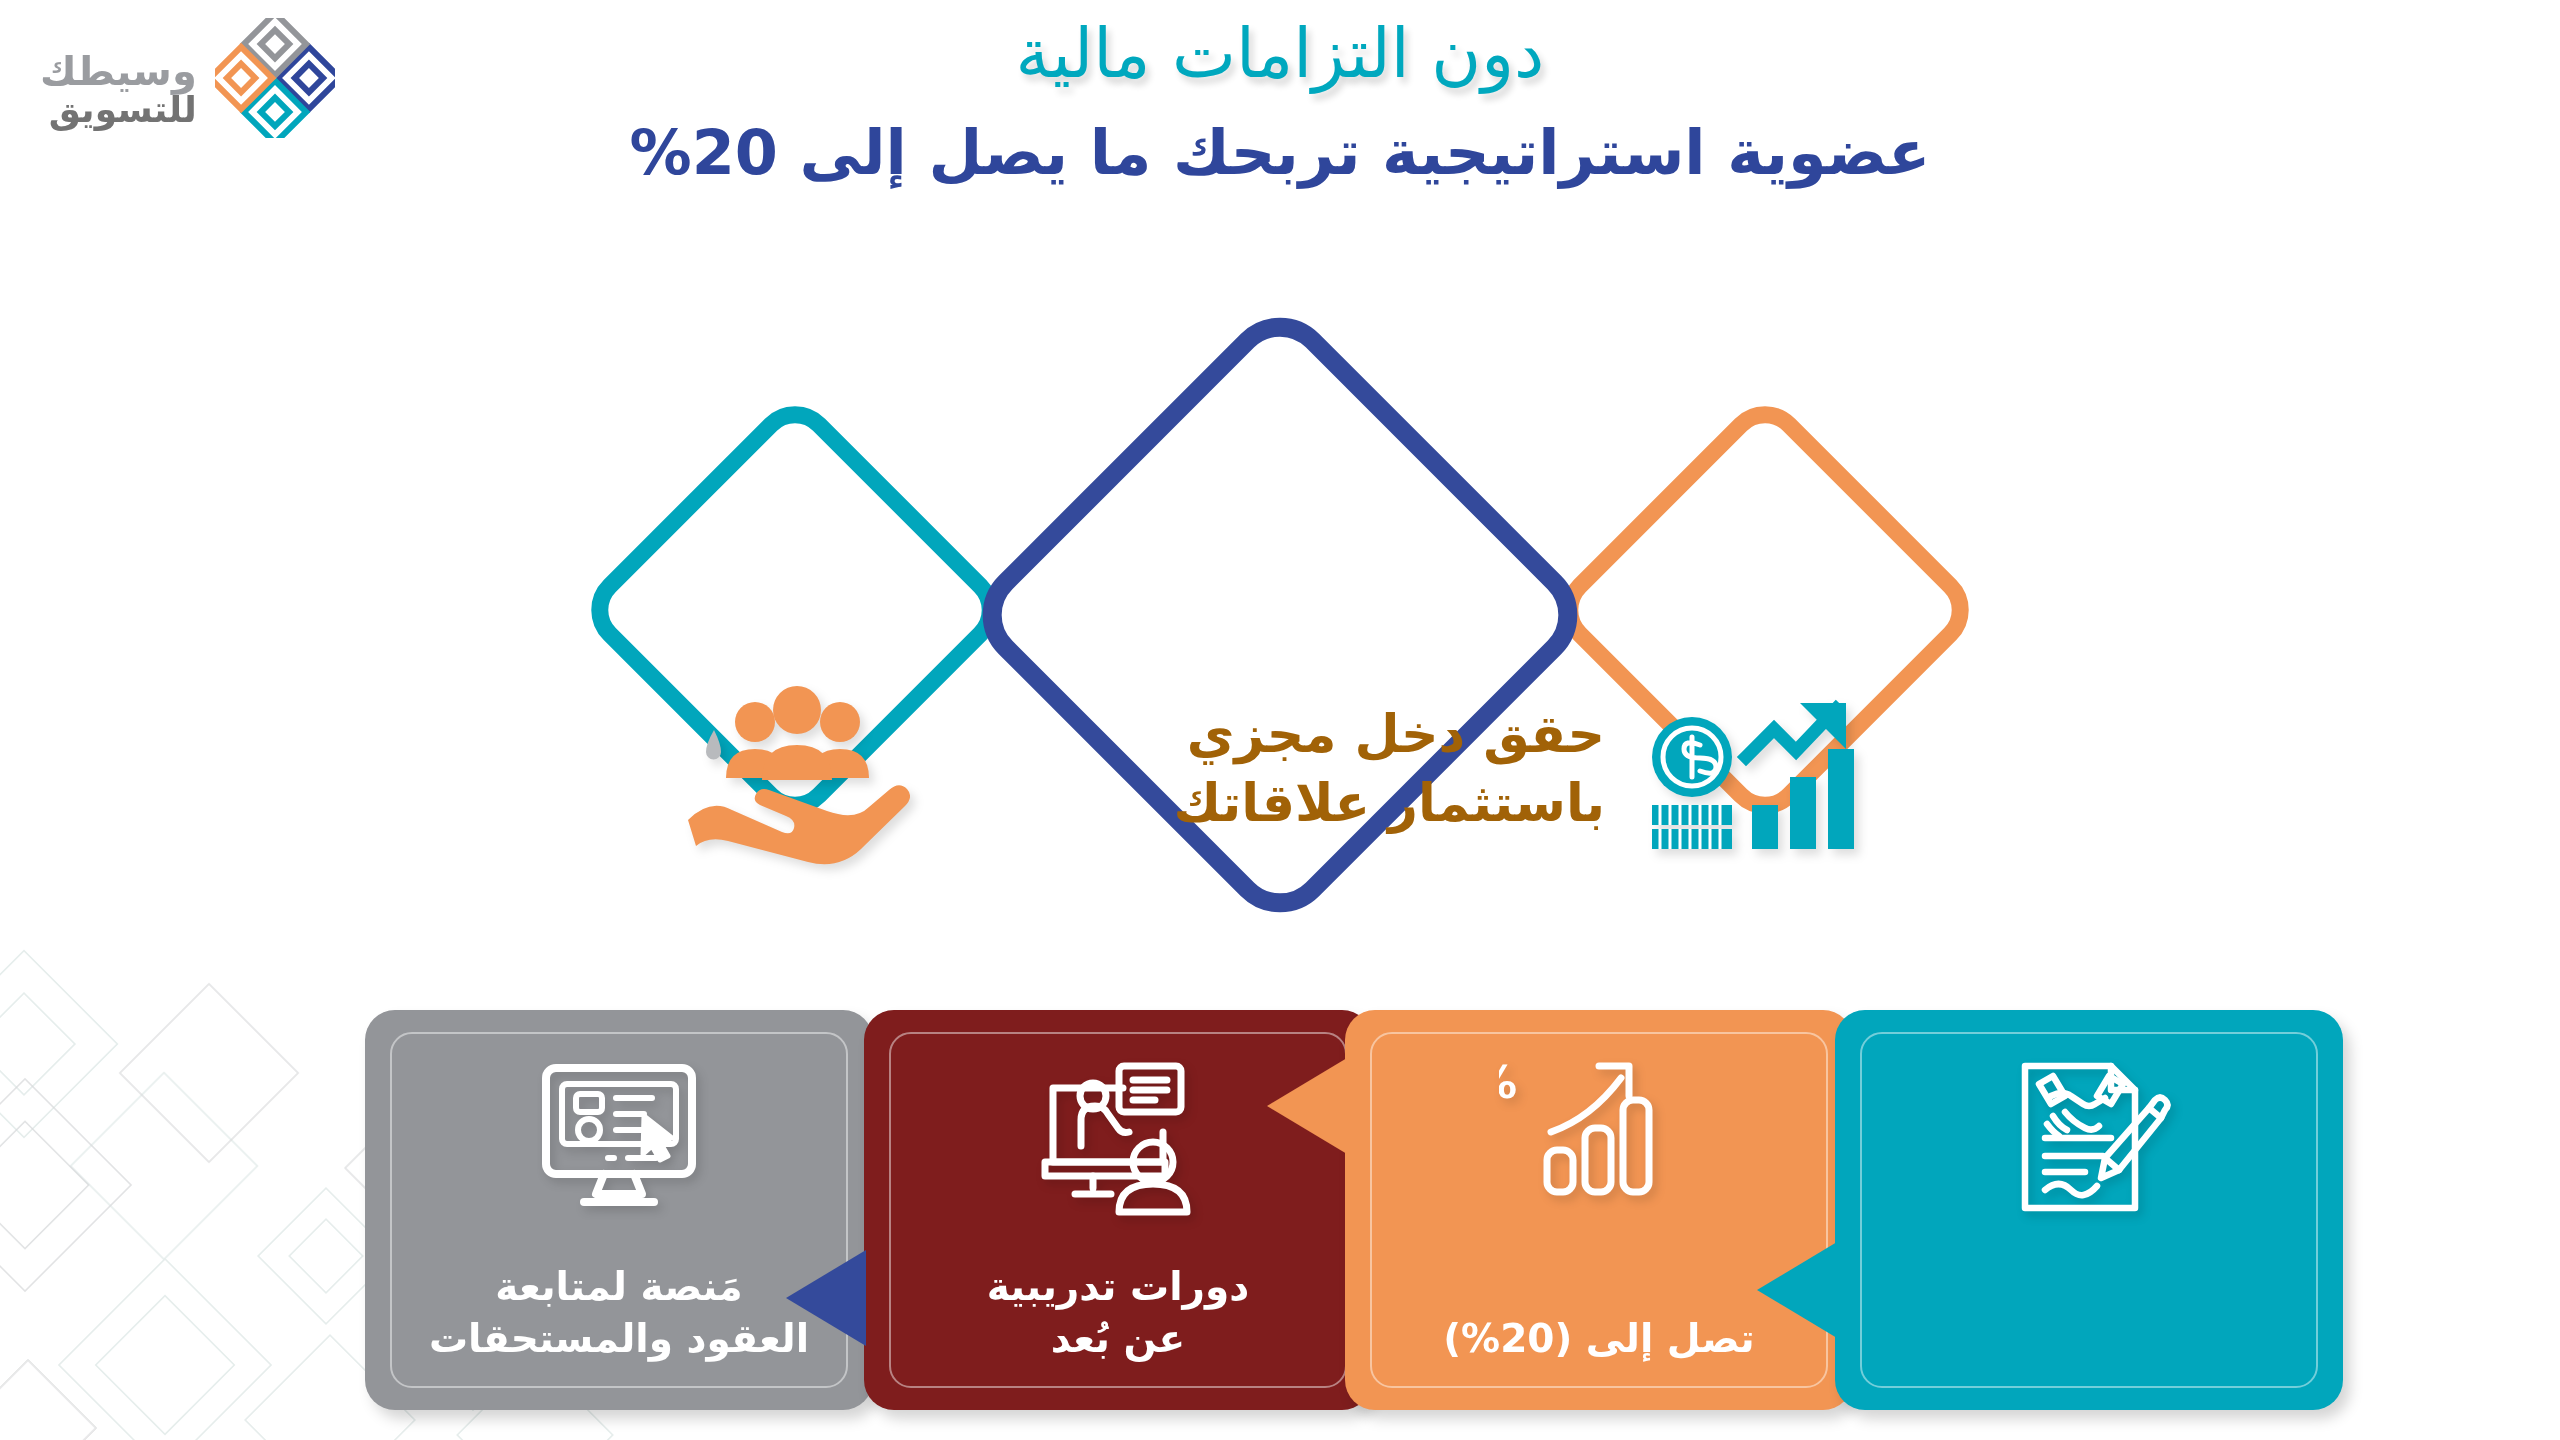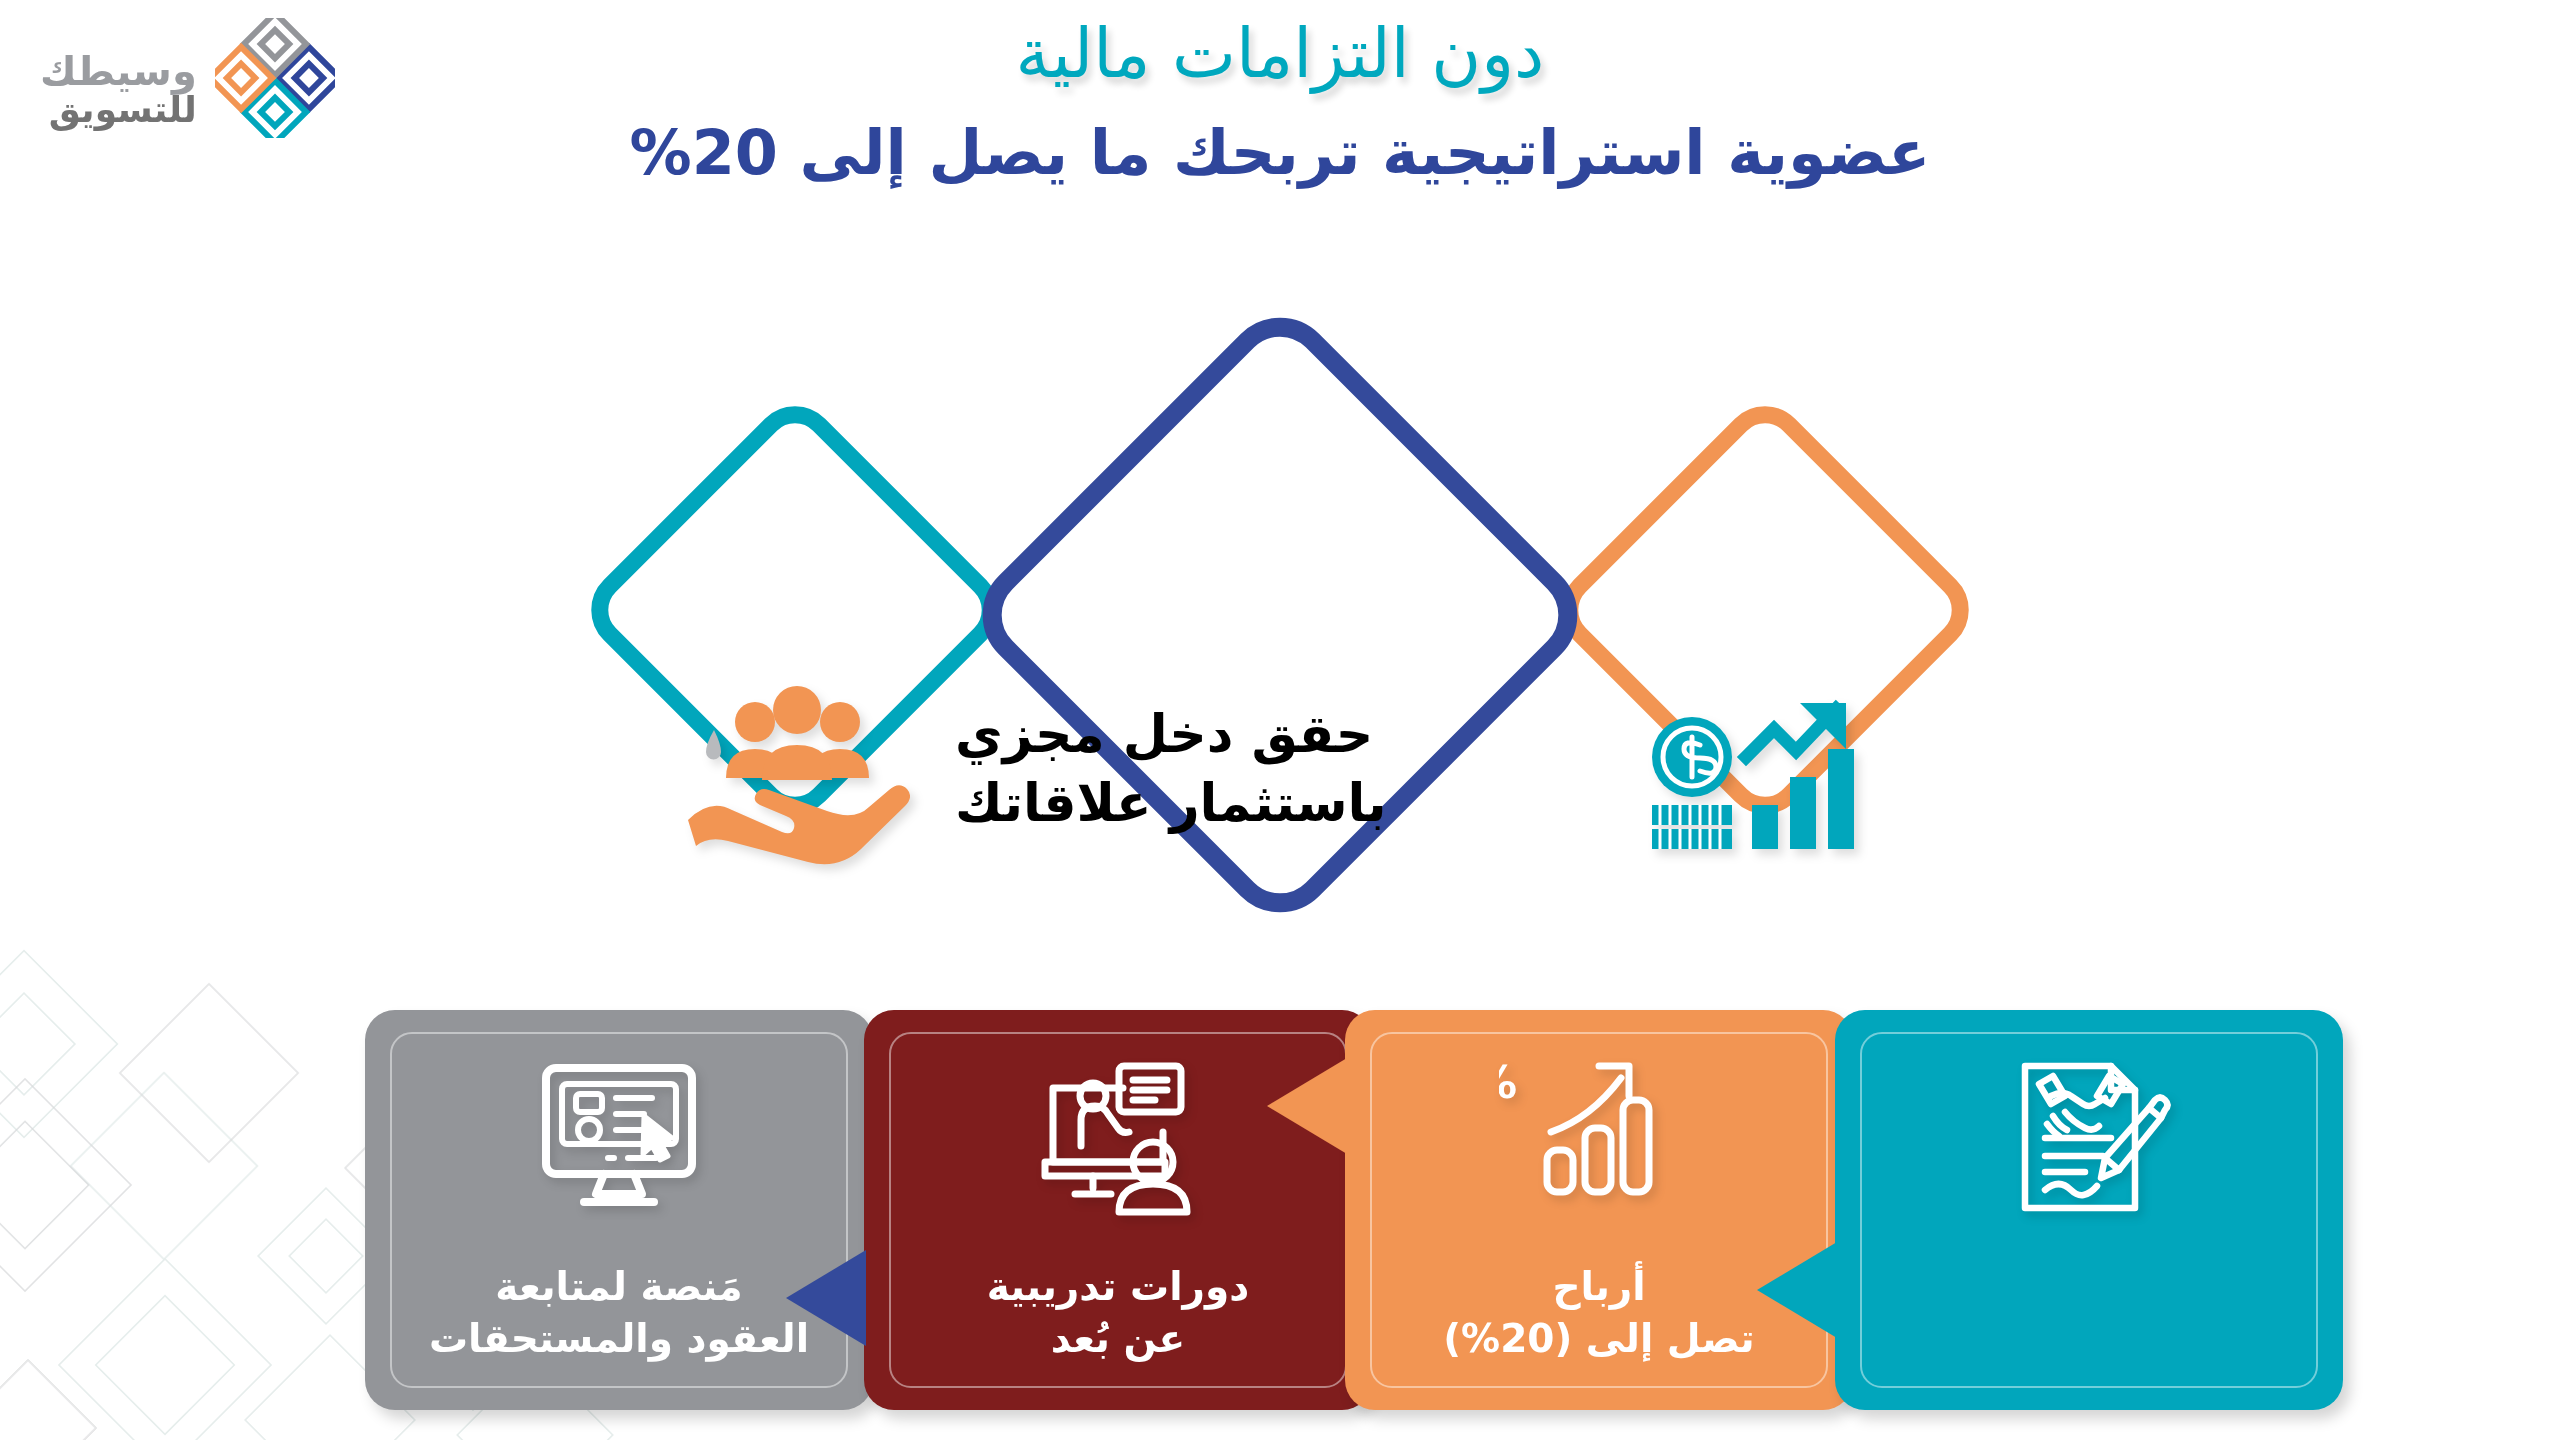--- a/index.html
+++ b/index.html
@@ -43,22 +43,22 @@
   .d-left{left:575px;top:215px;width:440px;height:440px;}
   .d-right{left:1545px;top:215px;width:440px;height:440px;}
   .d-center{left:955px;top:115px;width:650px;height:650px;z-index:3;}
 
   .d-icon{position:absolute;z-index:4;}
   .d-icon svg{display:block;filter:drop-shadow(5px 6px 5px rgba(0,0,0,.13));}
   .icon-left{left:680px;top:495px;width:230px;height:195px;}
   .icon-right{left:1640px;top:520px;width:245px;height:190px;}
 
   .d-center-text{
-    position:absolute;left:955px;top:525px;width:650px;text-align:left;z-index:5;
-    font-size:52px;font-weight:700;color:#000000;line-height:1.32;
+    position:absolute;left:955px;top:525px;width:650px;text-align:right;z-index:5;
+    font-size:52px;font-weight:700;color:#a16207;line-height:1.32;
   }
 
   
   .cards{position:absolute;left:0;top:990px;width:2560px;height:450px;}
   .card{position:absolute;top:20px;width:508px;height:400px;border-radius:30px;
         box-shadow:7px 9px 14px rgba(0,0,0,.17);}
   .card .inner-border{position:absolute;left:25px;top:22px;right:25px;bottom:22px;
         border:2px solid rgba(255,255,255,.45);border-radius:22px;pointer-events:none;}
   .card .tail{position:absolute;width:0;height:0;}
   .card-icon{position:absolute;left:0;right:0;top:44px;display:flex;justify-content:center;}
@@ -269,21 +269,20 @@
           <g stroke="#ffffff" stroke-width="7" fill="none" stroke-linecap="round" stroke-linejoin="round">
             <path d="M52 78 q40 -14 70 -54"></path>
             <path d="M100 12 h30 v30"></path>
             <rect x="48" y="96" width="26" height="42" rx="10"></rect>
             <rect x="86" y="74" width="26" height="64" rx="10"></rect>
             <rect x="124" y="46" width="26" height="92" rx="10"></rect>
           </g>
         </svg>
       </div>
       <div class="card-label">
-        <div>أرباح</div>
         <div>تصل إلى (20%)</div>
       </div>
     </div>
 
     <div class="card card-teal">
       <div class="tail tail-teal"></div>
       <div class="inner-border"></div>
       <div class="card-icon">
         <svg width="180" height="170" viewBox="0 0 180 170" fill="none" stroke="#ffffff" stroke-width="6.5" stroke-linecap="round" stroke-linejoin="round">
           <path d="M26 12 h86 l24 24 v118 h-110z"></path>

